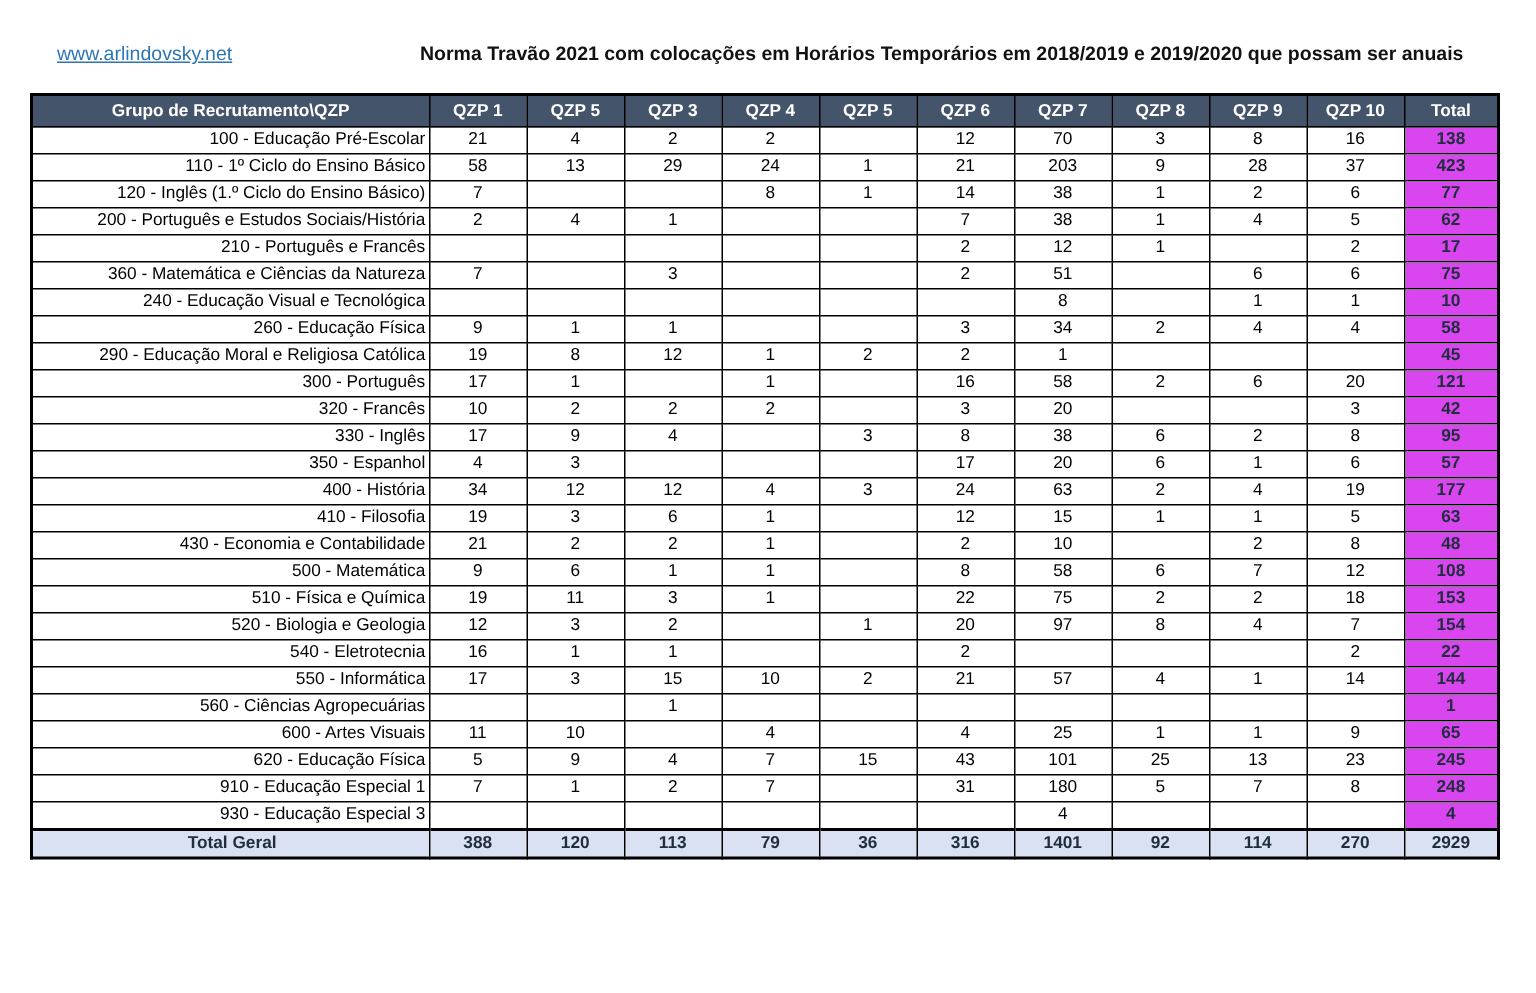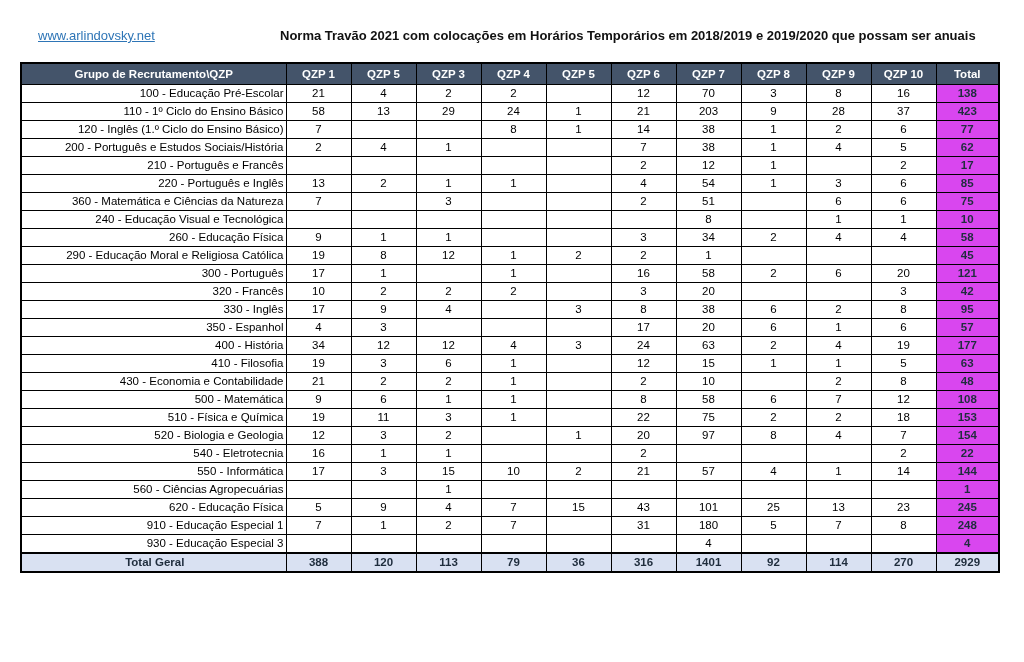--- a/index.html
+++ b/index.html
@@ -198,34 +198,20 @@
           <td></td>
           <td></td>
           <td>2</td>
           <td>12</td>
           <td>1</td>
           <td></td>
           <td>2</td>
           <td class="c-total">17</td>
         </tr>
         <tr>
-          <td class="c-label">220 - Português e Inglês</td>
-          <td>13</td>
-          <td>2</td>
-          <td>1</td>
-          <td>1</td>
-          <td></td>
-          <td>4</td>
-          <td>54</td>
-          <td>1</td>
-          <td>3</td>
-          <td>6</td>
-          <td class="c-total">85</td>
-        </tr>
-        <tr>
           <td class="c-label">360 - Matemática e Ciências da Natureza</td>
           <td>7</td>
           <td></td>
           <td>3</td>
           <td></td>
           <td></td>
           <td>2</td>
           <td>51</td>
           <td></td>
           <td>6</td>
@@ -448,20 +434,34 @@
           <td></td>
           <td>1</td>
           <td></td>
           <td></td>
           <td></td>
           <td></td>
           <td></td>
           <td></td>
           <td></td>
           <td class="c-total">1</td>
+        </tr>
+        <tr>
+          <td class="c-label">600 - Artes Visuais</td>
+          <td>11</td>
+          <td>10</td>
+          <td></td>
+          <td>4</td>
+          <td></td>
+          <td>4</td>
+          <td>25</td>
+          <td>1</td>
+          <td>1</td>
+          <td>9</td>
+          <td class="c-total">65</td>
         </tr>
         <tr>
           <td class="c-label">620 - Educação Física</td>
           <td>5</td>
           <td>9</td>
           <td>4</td>
           <td>7</td>
           <td>15</td>
           <td>43</td>
           <td>101</td>

